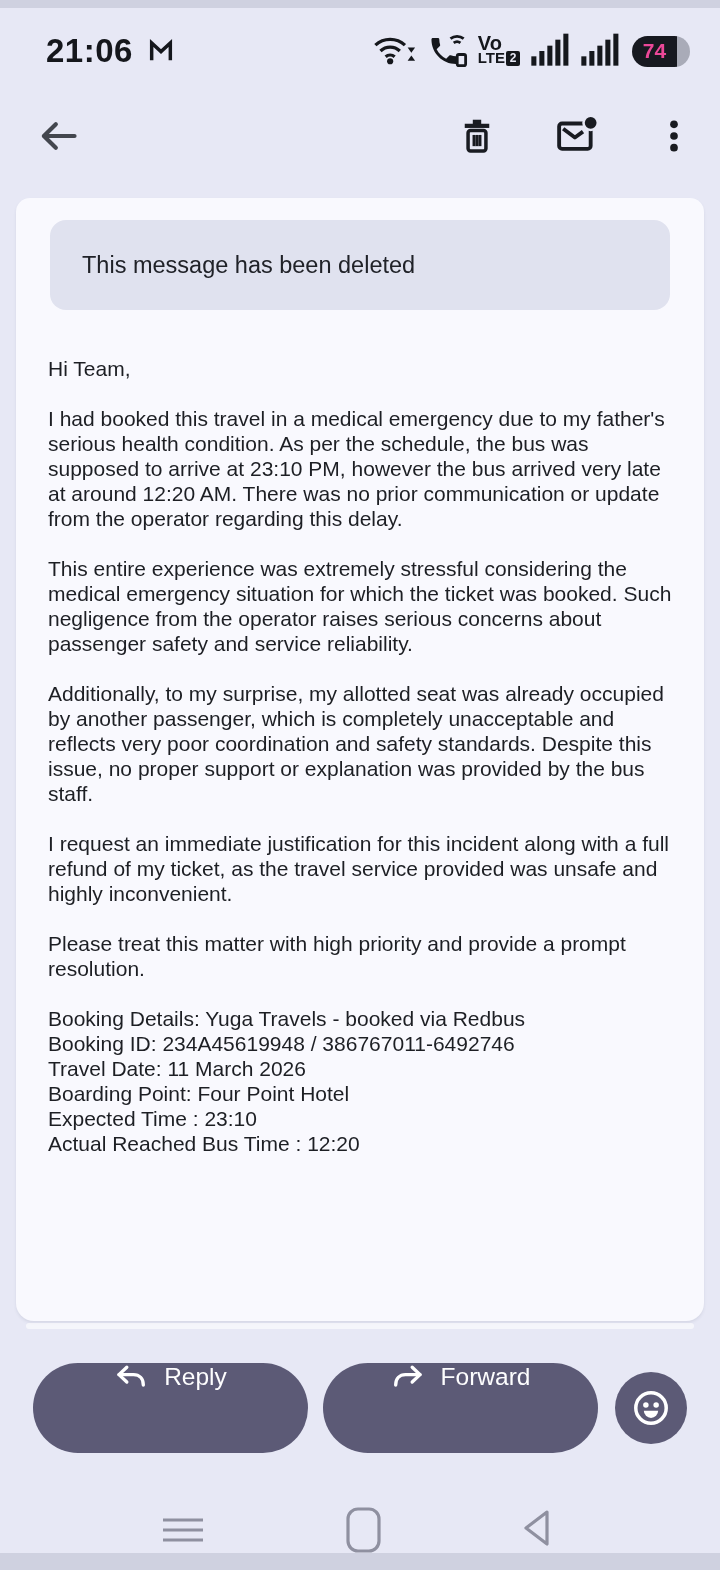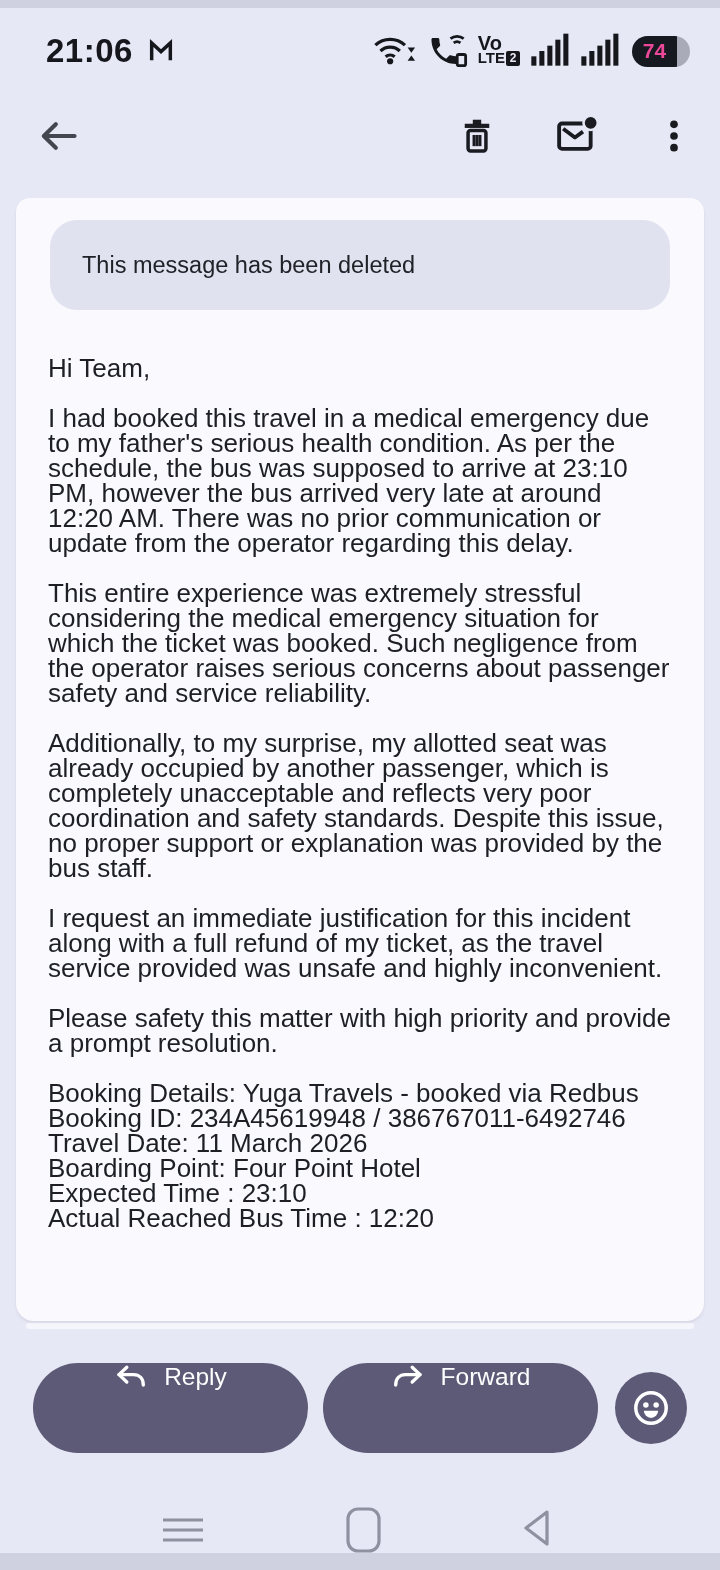--- a/index.html
+++ b/index.html
@@ -32,23 +32,23 @@
   .toolbar{position:absolute;top:86px;left:0;width:100%;height:84px;display:flex;align-items:center;padding:0 26px 0 36px}
   .icon-btn{background:none;border:none;display:flex;align-items:center;justify-content:center;cursor:pointer;padding:0}
   .back-btn{color:var(--back-icon)}
   .tool-right{margin-left:auto;display:flex;align-items:center;gap:56px;color:var(--tool-icon)}
 
   
   .card{position:absolute;left:16px;top:190px;width:688px;height:1123px;background:var(--card);
     border-radius:14px 14px 18px 18px;box-shadow:0 2px 3px rgba(70,74,110,.10)}
   .card::after{content:"";position:absolute;left:10px;right:10px;bottom:-8px;height:6px;
     background:rgba(255,255,255,.6);border-radius:6px}
-  .banner{margin:22px 34px 0;background:var(--banner);border-radius:27px;height:90px;
+  .banner{margin:22px 34px 0;background:var(--banner);border-radius:16px;height:90px;
     display:flex;align-items:center;padding:0 32px;font-size:23.5px;color:#202228}
-  .body{margin:46px 32px 0;color:var(--ink);font-size:26px;line-height:25px}
+  .body{margin:46px 32px 0;color:var(--ink);font-size:21px;line-height:25px}
   .para{margin:0 0 25px;font-weight:400}
   .para b{font-weight:400}
   .bline{line-height:25px}
 
   
   .actions{position:absolute;top:1355px;left:0;width:100%;height:90px}
   .pill-btn{position:absolute;top:0;height:90px;border-radius:45px;background:var(--button);
     color:var(--button-text);display:flex;align-items:flex-start;justify-content:center;gap:16px;
     font-family:"Liberation Sans",sans-serif;font-size:24.5px;font-weight:500;border:none;cursor:pointer}
   .reply-btn{left:33px;width:275px}
@@ -172,21 +172,21 @@
     <div class="banner">
       <span>This message has been deleted</span>
     </div>
     <div class="body">
       <div>
           <p class="para"><span>Hi Team,</span></p>
           <p class="para"><span>I had booked this travel in a medical emergency due to my father's serious health condition. As per the schedule, the bus was supposed to arrive at </span><b>23:10 PM,</b><span> however the bus arrived very late at around </span><b>12:20 AM</b><span>. There was no prior communication or update from the operator regarding this delay.</span></p>
           <p class="para"><span>This entire experience was extremely stressful considering the </span><b>medical emergency situation</b><span> for which the ticket was booked. Such negligence from the operator raises serious concerns about passenger safety and service reliability.</span></p>
           <p class="para"><span>Additionally, to my surprise, </span><b>my allotted seat was already occupied by another passenger</b><span>, which is completely unacceptable and reflects very poor coordination and safety standards. Despite this issue, no proper support or explanation was provided by the bus staff.</span></p>
           <p class="para"><span>I request an </span><b>immediate justification for this incident along with a full refund of my ticket</b><span>, as the travel service provided was unsafe and highly inconvenient.</span></p>
-          <p class="para"><span>Please safety this matter with </span><b>high priority</b><span> and provide a prompt resolution.</span></p>
+          <p class="para"><span>Please treat this matter with </span><b>high priority</b><span> and provide a prompt resolution.</span></p>
         </div>
       <div>
           <div class="bline">Booking Details: Yuga Travels - booked via Redbus</div>
           <div class="bline">Booking ID: 234A45619948 / 386767011-6492746</div>
           <div class="bline">Travel Date: 11 March 2026</div>
           <div class="bline">Boarding Point: Four Point Hotel</div>
           <div class="bline">Expected Time : 23:10</div>
           <div class="bline">Actual Reached Bus Time : 12:20</div>
         </div>
     </div>

